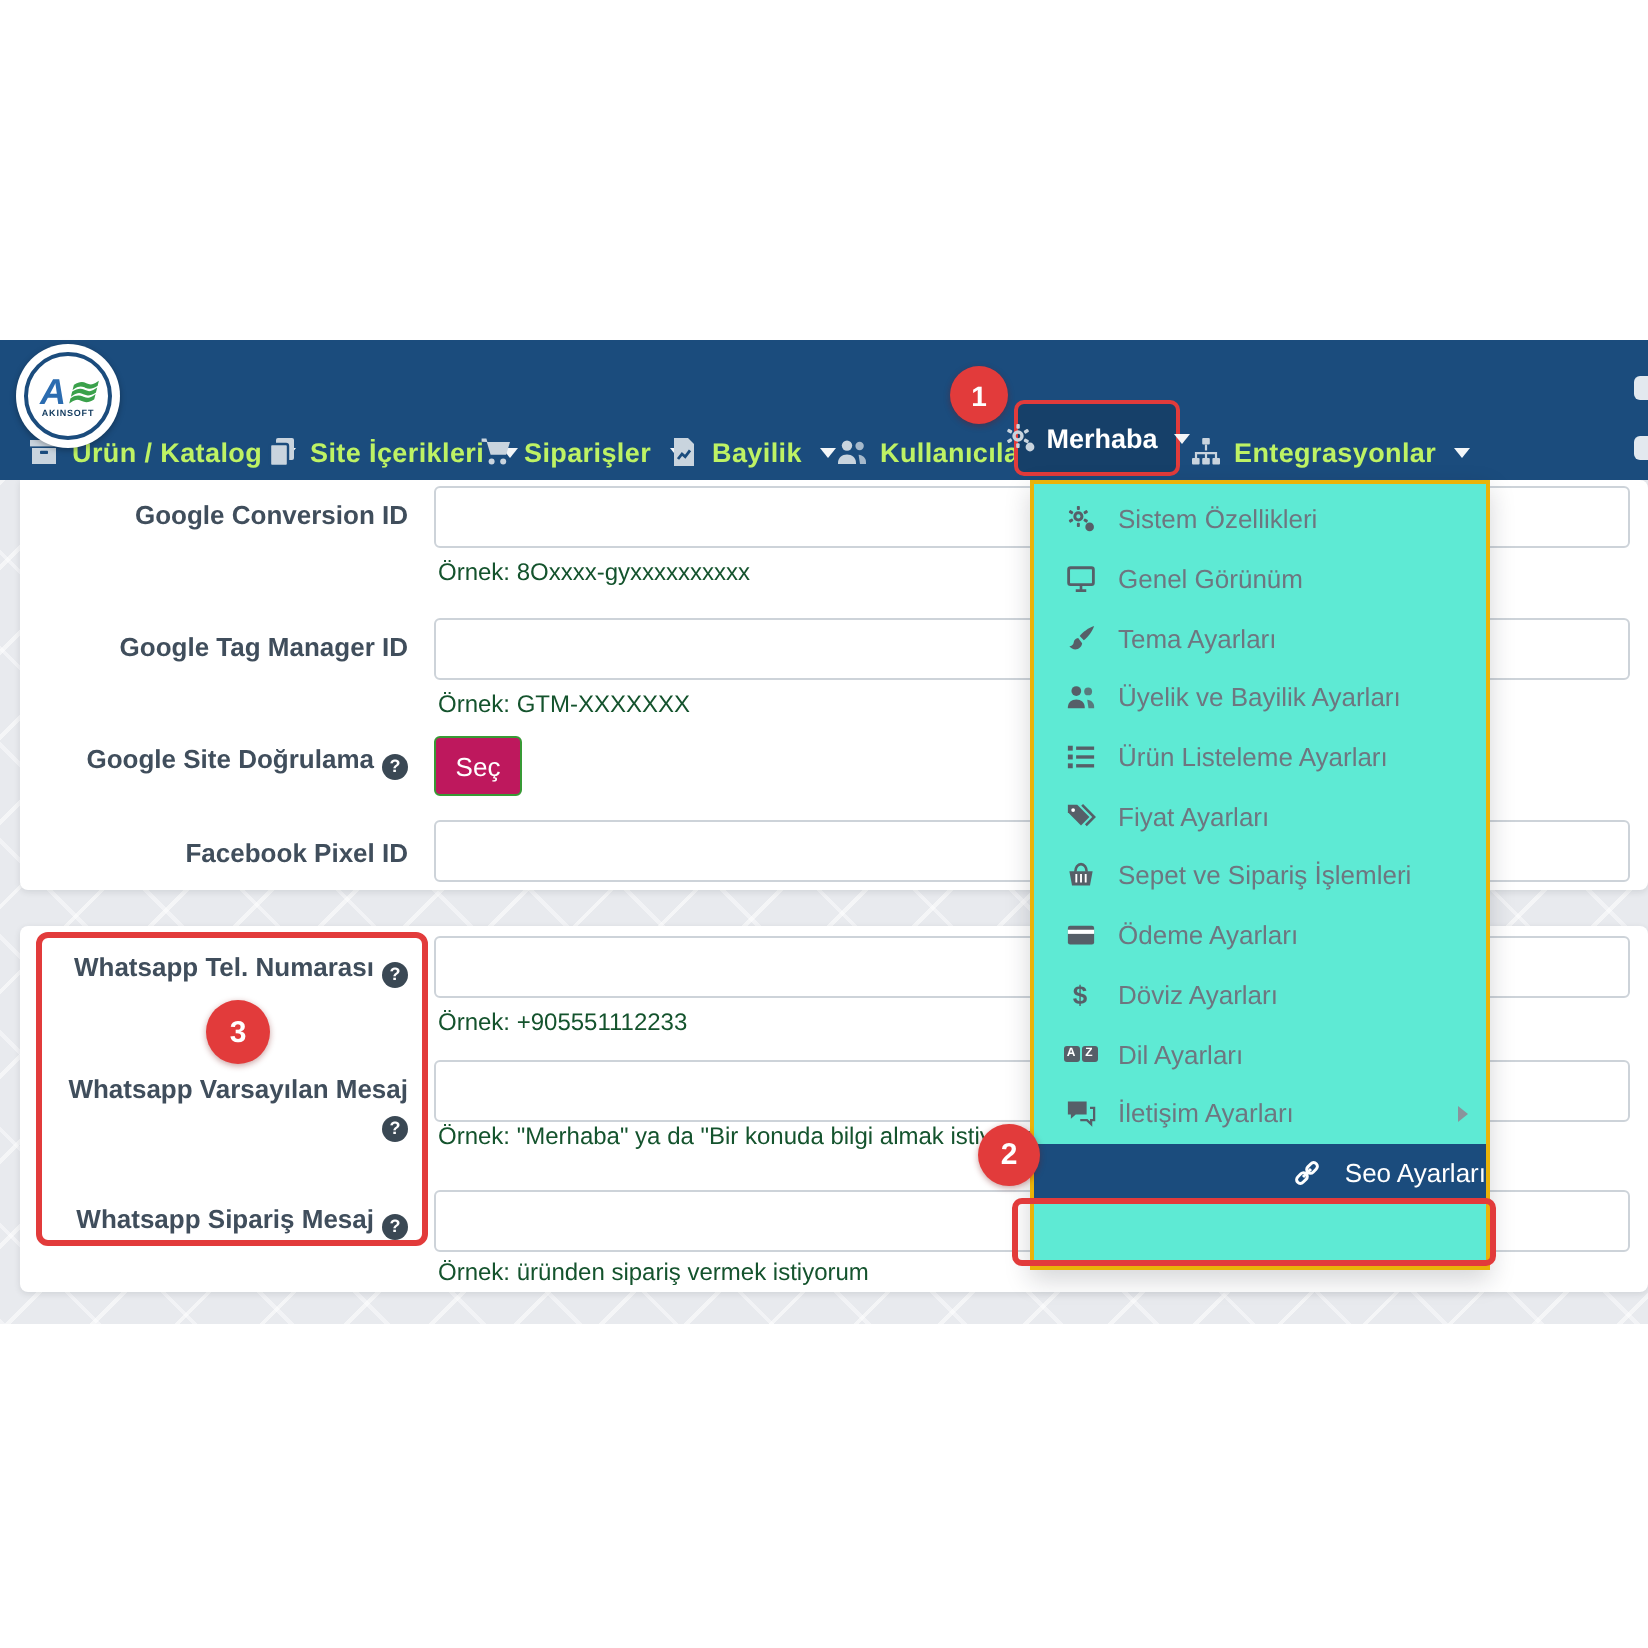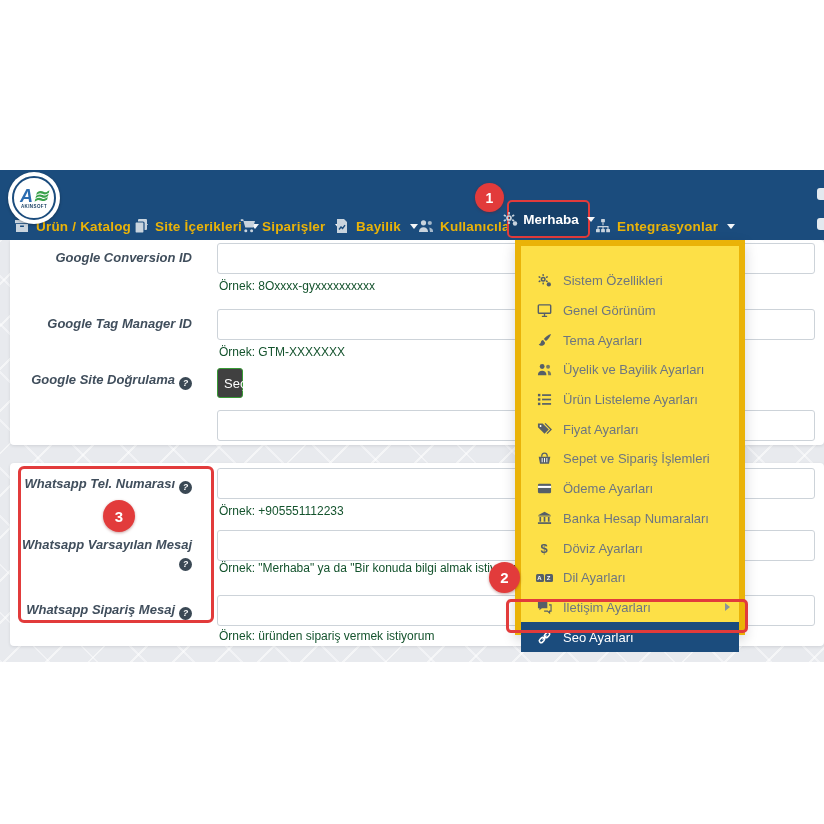--- a/index.html
+++ b/index.html
@@ -8,63 +8,63 @@
   
   .content{position:absolute;left:0;top:240px;width:824px;height:422px;background:#e8eaee;
     background-image:
       repeating-linear-gradient(135deg, rgba(255,255,255,.55) 0 2px, rgba(255,255,255,0) 2px 30px),
       repeating-linear-gradient(45deg, rgba(255,255,255,.45) 0 2px, rgba(255,255,255,0) 2px 34px);}
   
   .card{position:absolute;background:#fff;border-radius:4px;box-shadow:0 1px 3px rgba(40,50,60,.12);}
   .card1{left:10px;top:240px;width:814px;height:205px;border-top-left-radius:0;}
   .card2{left:10px;top:463px;width:814px;height:183px;}
   
-  .f-label{position:absolute;left:16px;width:176px;text-align:right;font-size:13px;font-weight:700;
-           color:#404e5c;line-height:16px;font-style:italic;}
+  .f-label{position:absolute;left:28px;width:176px;text-align:right;font-size:13px;font-weight:700;
+           color:#404e5c;line-height:16px;}
   .text-input{position:absolute;left:217px;width:598px;height:31px;border:1px solid #cdd3d9;
               border-radius:3px;background:#fff;box-sizing:border-box;font:13px "Liberation Sans",sans-serif;
               padding:0 8px;color:#444;outline:none;}
   .hint{position:absolute;left:219px;font-size:12px;color:#14532d;white-space:nowrap;}
   .qmark{display:inline-block;width:13px;height:13px;line-height:13px;border-radius:50%;
          background:#3a4854;color:#fff;font-size:9px;font-weight:700;text-align:center;
          vertical-align:-2px;margin-left:4px;}
-  .btn-green{position:absolute;left:217px;top:368px;width:26px;height:30px;background:#404040;
+  .btn-green{position:absolute;left:217px;top:368px;width:44px;height:30px;background:#be185d;
              border:1px solid #389a35;border-radius:3px;color:#fff;font:13px "Liberation Sans",sans-serif;
              cursor:pointer;}
   
   .navbar{position:absolute;left:0;top:170px;width:824px;height:70px;background:#1b4c7d;z-index:6;}
   .logo{position:absolute;left:8px;top:2px;width:52px;height:52px;border-radius:50%;background:#fff;
         box-shadow:0 1px 3px rgba(0,0,0,.3);display:flex;align-items:center;justify-content:center;
         flex-direction:column;z-index:7;}
   .logo-ring{width:44px;height:44px;border-radius:50%;border:2px solid #1b4c7d;box-sizing:border-box;
         display:flex;flex-direction:column;align-items:center;justify-content:center;}
   .logo-mark{font-size:18px;font-weight:700;color:#2b6cb0;line-height:16px;font-style:italic;}
   .logo-mark .g{color:#3aa14b;}
   .logo-text{font-size:4.5px;font-weight:700;color:#123a5e;letter-spacing:.4px;}
   .nav-row{position:absolute;left:0;top:42px;width:824px;height:28px;}
-  .nav-item{position:absolute;top:0;height:28px;display:flex;align-items:center;gap:6px;color:#eab308;
+  .nav-item{position:absolute;top:0;height:28px;display:flex;align-items:center;gap:6px;color:#bef264;
             font-size:13.5px;font-weight:600;letter-spacing:.2px;cursor:pointer;white-space:nowrap;}
   .nav-ic{display:inline-flex;width:16px;height:16px;color:#c9d4de;}
   .caret{width:0;height:0;border-left:4px solid transparent;border-right:4px solid transparent;
          border-top:5px solid #fff;margin-left:3px;opacity:.95;}
   .nav-highlight{position:absolute;left:507px;top:-12px;width:83px;height:38px;background:#164069;
          border:2.5px solid #e23b3b;border-radius:5px;box-sizing:border-box;display:flex;
          align-items:center;justify-content:center;gap:5px;color:#fff;font-size:13.5px;font-weight:600;
          cursor:pointer;}
   .edge-sliver{position:absolute;width:7px;height:12px;background:rgba(255,255,255,.88);
          border-radius:3px 0 0 3px;}
   
-  .dropdown{position:absolute;left:515px;top:240px;width:230px;height:395px;background:#fde047;
-            border:6px solid #eab308;box-sizing:border-box;box-shadow:0 5px 12px rgba(20,30,40,.18);
-            z-index:8;padding-top:20px;}
+  .dropdown{position:absolute;left:515px;top:240px;width:230px;height:395px;background:#5eead4;
+            border:2px solid #eab308;box-sizing:border-box;box-shadow:0 5px 12px rgba(20,30,40,.18);
+            z-index:8;padding-top:3px;}
   .dd-item{height:29.7px;display:flex;align-items:center;padding-left:14px;gap:10px;cursor:pointer;
            color:#6e7680;font-size:13px;}
   .dd-ic{display:inline-flex;width:18px;height:15px;align-items:center;justify-content:center;
          color:#565f68;font-weight:700;}
-  .dd-item.active{background:#1b4c7d;color:#fff;}
+  .dd-item.active{background:#1b4c7d;color:#fff;justify-content:flex-end;}
   .dd-item.active .dd-ic{color:#fff;}
   .sub-arrow{margin-left:auto;margin-right:9px;width:0;height:0;border-top:4px solid transparent;
              border-bottom:4px solid transparent;border-left:5px solid #8a939c;}
   .lang-ic{display:flex;gap:1px;}
   .lang-sq{width:8px;height:8px;background:#565f68;border-radius:1.5px;color:#fff;font-size:6px;
            font-weight:700;display:flex;align-items:center;justify-content:center;line-height:1;}
   .dollar{font-size:13px;}
   
   .badge{position:absolute;border-radius:50%;background:#e23b3b;color:#fff;font-weight:700;
          display:flex;align-items:center;justify-content:center;z-index:20;
@@ -90,20 +90,21 @@
 
   <div class="f-label" style="top:316px">Google Tag Manager ID</div>
   <input class="text-input" style="top: 309px;">
   <div class="hint" style="top:345px">Örnek: GTM-XXXXXXX</div>
 
   <div class="f-label" style="top:372px">
     <span>Google Site Doğrulama</span><span class="qmark">?</span>
   </div>
   <button class="btn-green">Seç</button>
 
+  <div class="f-label" style="top:419px">Facebook Pixel ID</div>
   <input class="text-input" style="top: 410px;">
 
   <div class="card card2"></div>
   <div class="f-label" style="top:476px">
     <span>Whatsapp Tel. Numarası</span><span class="qmark">?</span>
   </div>
   <input class="text-input" style="top: 468px;">
   <div class="hint" style="top:504px">Örnek: +905551112233</div>
 
   <div class="f-label" style="top:537px">
@@ -301,33 +302,20 @@
     <div class="dd-item">
       <span class="dd-ic">
           <svg width="15" height="15" viewBox="0 0 16 16" fill="currentColor">
             <rect x="1" y="3" width="14" height="10" rx="1.2"></rect>
             <rect x="1" y="5.2" width="14" height="2.2" fill="#fff"></rect>
           </svg>
         </span>
       <span>Ödeme Ayarları</span>
     </div>
     <div class="dd-item">
-      <span class="dd-ic">
-          <svg width="15" height="15" viewBox="0 0 16 16" fill="currentColor">
-            <path d="M8 .8 15 4.4H1z"></path>
-            <rect x="1.5" y="4.8" width="13" height="1"></rect>
-            <rect x="2.6" y="6.4" width="1.8" height="5"></rect>
-            <rect x="7.1" y="6.4" width="1.8" height="5"></rect>
-            <rect x="11.6" y="6.4" width="1.8" height="5"></rect>
-            <rect x="1" y="12" width="14" height="1.8"></rect>
-          </svg>
-        </span>
-      <span>Banka Hesap Numaraları</span>
-    </div>
-    <div class="dd-item">
       <span class="dd-ic dollar">$</span>
       <span>Döviz Ayarları</span>
     </div>
     <div class="dd-item">
       <span class="dd-ic">
         <span class="lang-ic">
             <span class="lang-sq">A</span>
             <span class="lang-sq">Z</span>
           </span>
       </span>

